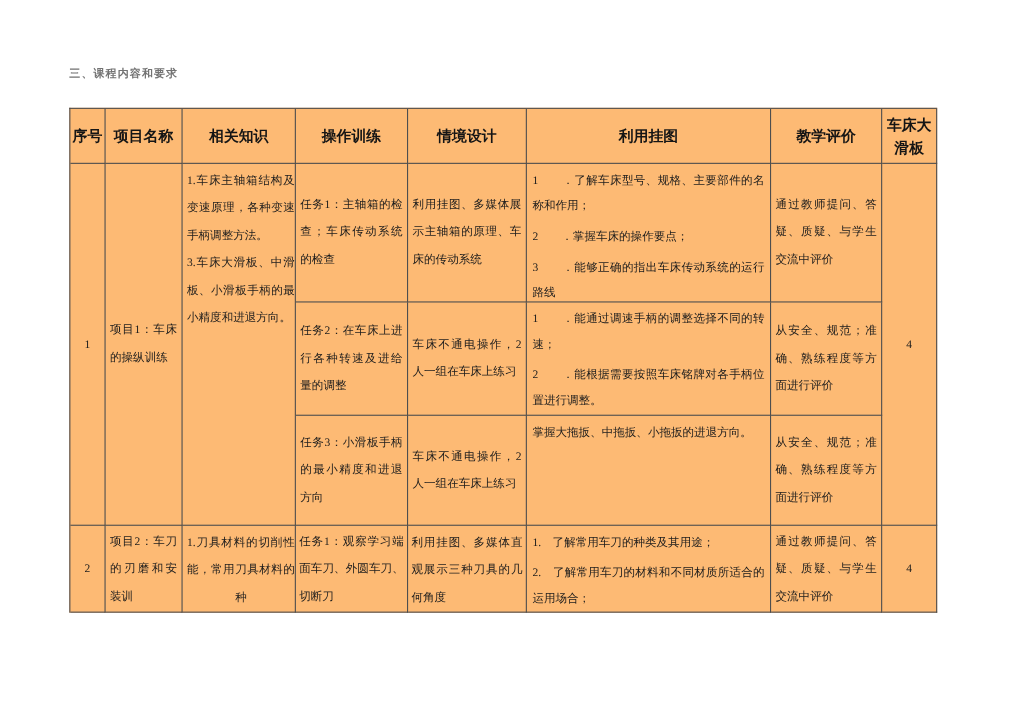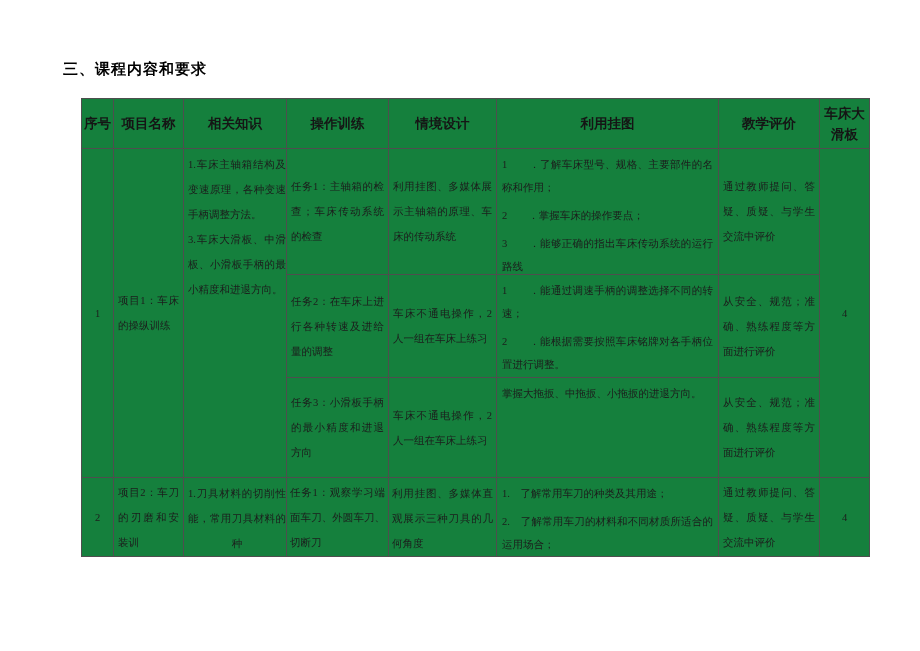--- a/index.html
+++ b/index.html
@@ -3,30 +3,29 @@
 <meta charset="utf-8">
 <style>
   html,body{margin:0;padding:0;}
   body{
     width:920px;height:651px;position:relative;background:#ffffff;
     font-family:"Liberation Serif","DejaVu Serif",serif;
     color:#1f1f1f;overflow:hidden;
   }
   .doc-title{
     position:absolute;left:63px;top:60px;
-    font-size:15px;font-weight:bold;color:#000000;letter-spacing:1px;
+    font-size:10px;font-weight:bold;color:#737373;letter-spacing:1px;
   }
   .course-table{
     position:absolute;left:63px;top:98px;
     display:grid;
     grid-template-columns:32px 70px 103px 102px 108px 222px 101px 50px;
     grid-template-rows:50px 126px 103px 100px 79px;
     border-top:1px solid #4e4e4e;border-left:1px solid #4e4e4e;
-    background:#15803d;
-    margin-left:18px;
+    background:#fdba74;
   }
   .c{
     border-right:1px solid #4e4e4e;border-bottom:1px solid #4e4e4e;
     overflow:hidden;box-sizing:border-box;
     font-size:10.5px;line-height:25px;color:#1c1c1c;
   }
   
   .h{
     display:flex;align-items:center;justify-content:center;
     font-size:13.5px;font-weight:bold;line-height:21px;text-align:center;

